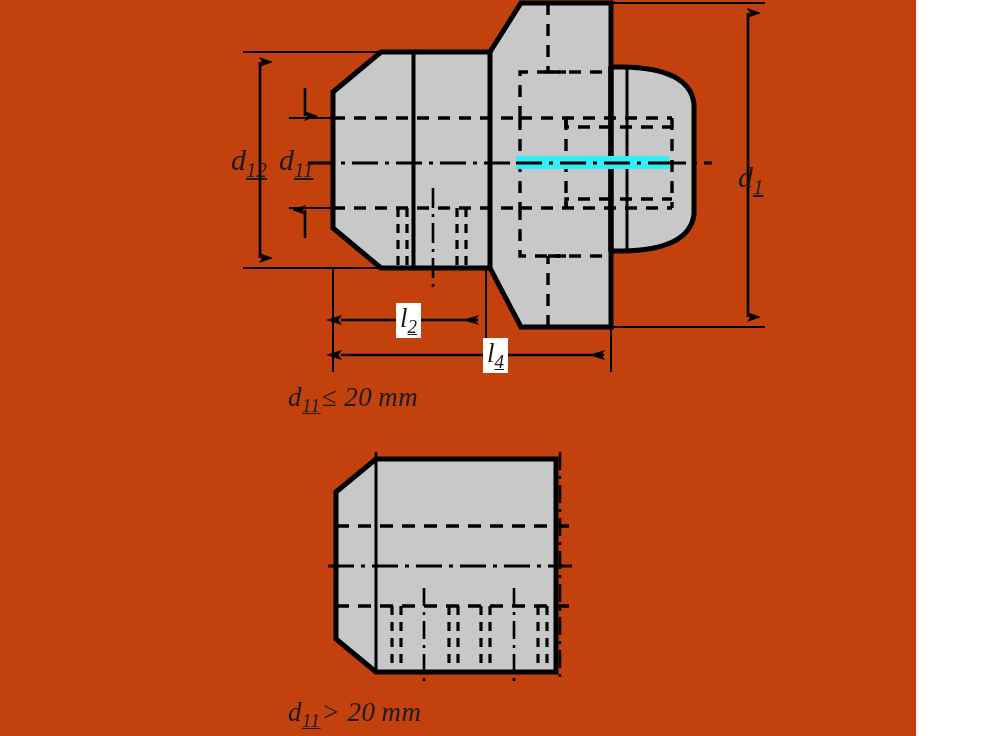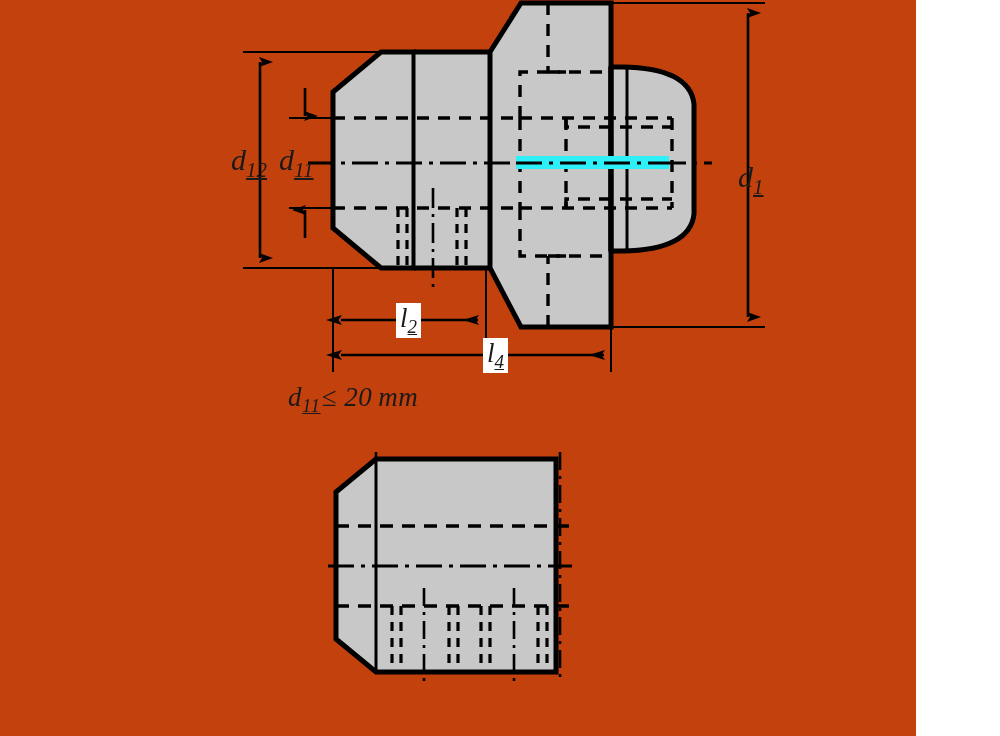--- a/index.html
+++ b/index.html
@@ -234,14 +234,18 @@
 
   <div class="cap dimlabel-len" style="left:483px; top:338px; background:#fff; padding:0 4px;">
     <span>l</span><span class="sub">4</span>
   </div>
 
   <div class="cap caption-text" style="left:288px; top:382px;">
     <span>d</span><span class="sub">11</span><span class="op">≤</span>
     <span>20</span><span class="mm">mm</span>
   </div>
 
+  <div class="cap caption-text" style="left:288px; top:697px;">
+    <span>d</span><span class="sub">11</span><span class="op">&gt;</span>
+    <span>20</span><span class="mm">mm</span>
+  </div>
 
 </div>
 
 </body></html>

